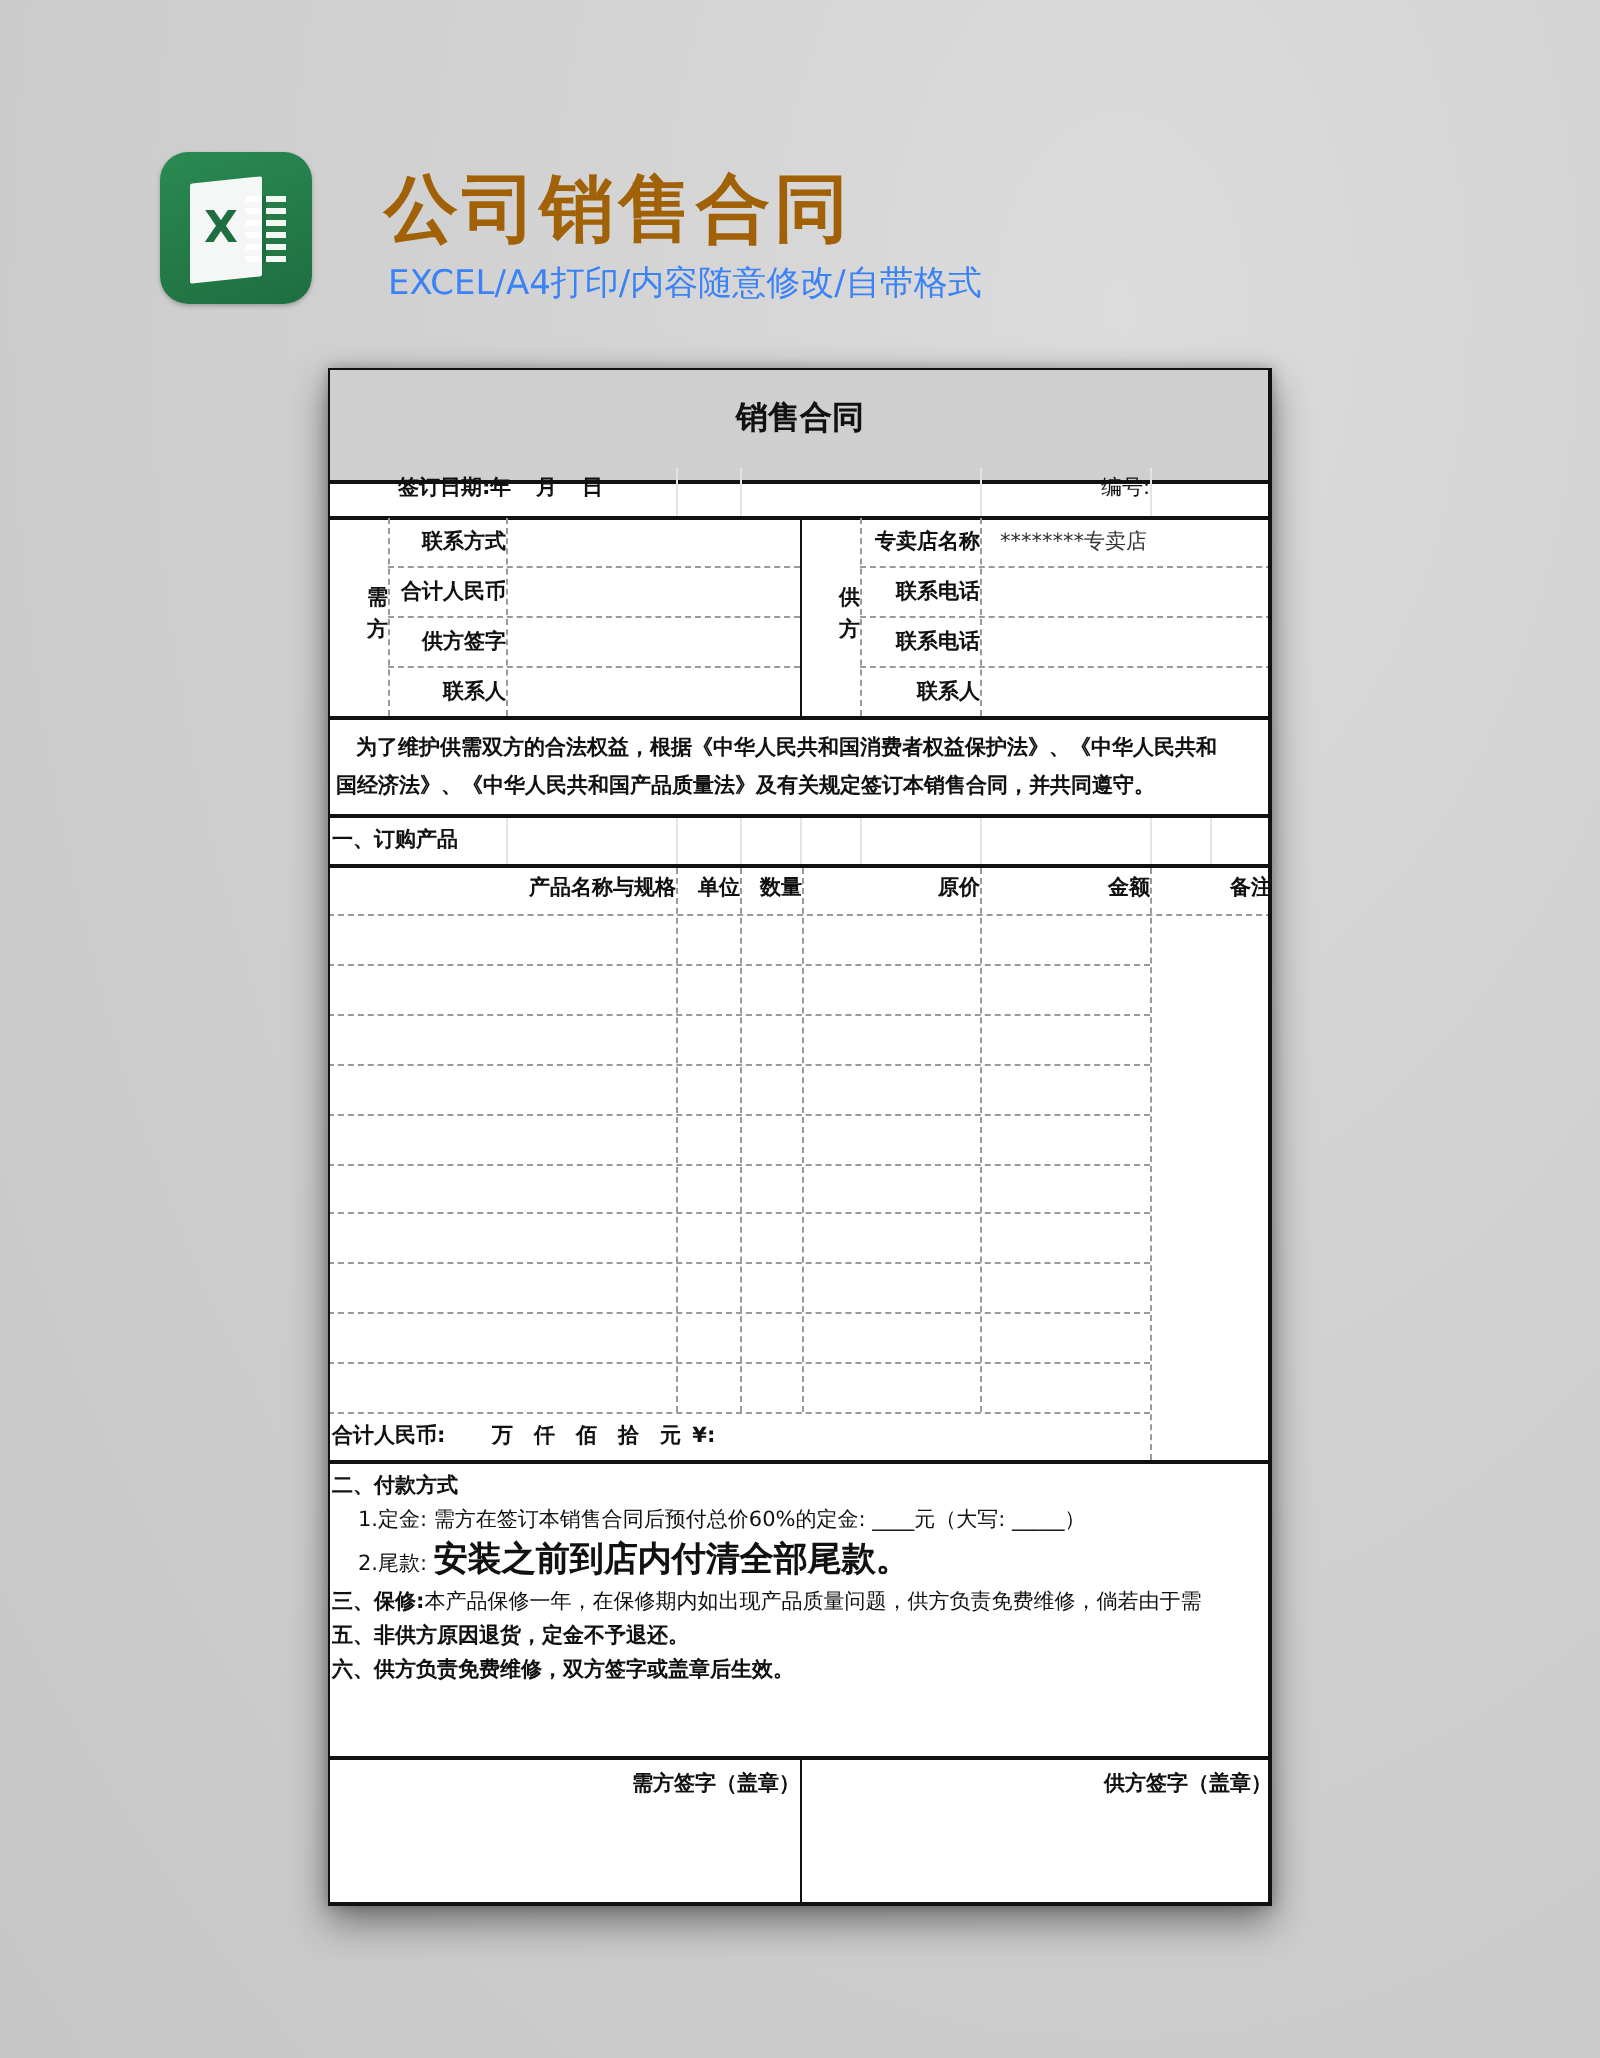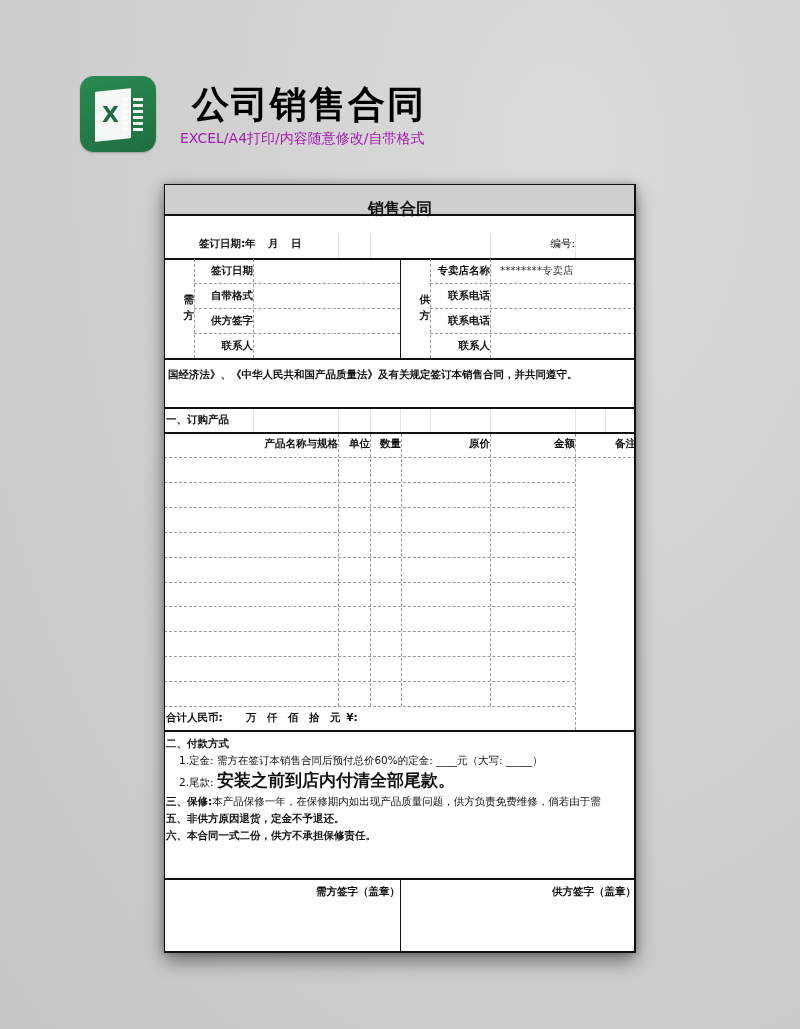--- a/index.html
+++ b/index.html
@@ -8,27 +8,27 @@
     font-family:"DejaVu Sans","Liberation Sans",sans-serif;}
   .brand{position:absolute;left:80px;top:76px;}
   .icon{position:absolute;left:0;top:0;width:76px;height:76px;border-radius:14px;
     background:linear-gradient(160deg,#2a8a52,#1e6e3f);box-shadow:0 1px 2px rgba(0,0,0,.25);}
   .icon .page{position:absolute;left:15px;top:14px;width:36px;height:50px;background:#f4f7f5;
     transform:skewY(-6deg);border-radius:1px;}
   .icon .x{position:absolute;left:22px;top:26px;font:bold 22px "DejaVu Sans",sans-serif;color:#1e6e3f;}
   .icon .grid{position:absolute;left:43px;top:22px;width:20px;height:34px;
     background:repeating-linear-gradient(#fff 0 3px,transparent 3px 6px);opacity:.95;}
   .icon .grid:after{content:"";position:absolute;left:8px;top:0;width:2px;height:34px;background:#1e6e3f;}
-  .title{position:absolute;left:112px;top:4px;font-size:37px;font-weight:bold;color:#000000;letter-spacing:2px;white-space:nowrap;}
-  .subtitle{position:absolute;left:100px;top:54px;font-size:14px;color:#a21caf;white-space:nowrap;}
+  .title{position:absolute;left:112px;top:4px;font-size:37px;font-weight:bold;color:#a16207;letter-spacing:2px;white-space:nowrap;}
+  .subtitle{position:absolute;left:114px;top:54px;font-size:17px;color:#3b82f6;white-space:nowrap;}
   .sheet{position:absolute;left:164px;top:184px;width:472px;height:769px;background:#fff;
     box-shadow:0 8px 18px rgba(0,0,0,.45), 0 0 6px rgba(0,0,0,.25);
     font-size:10.5px;color:#111;}
   .abs{position:absolute;box-sizing:border-box;}
-  .hdr{left:0;top:0;width:472px;height:32px;background:#d0cfcf;border-bottom:2px solid #111;
+  .hdr{left:0;top:0;width:472px;height:58px;background:#d0cfcf;border-bottom:2px solid #111;
     text-align:center;line-height:49px;font-size:16px;font-weight:bold;}
   .b{font-weight:bold;}
   .hl{position:absolute;height:0;border-top:1px solid #111;}
   .hl.thick{border-top-width:2px;}
   .hd{position:absolute;height:0;border-top:1px dashed #9a9a9a;}
   .vl{position:absolute;width:0;border-left:1px solid #111;}
   .vd{position:absolute;width:0;border-left:1px dashed #9a9a9a;}
   .vs{position:absolute;width:0;border-left:1px solid #e4e4e4;}
   .cell{position:absolute;box-sizing:border-box;white-space:nowrap;}
   .c{text-align:right;}
@@ -79,40 +79,41 @@
 
   <div class="cell b c" style="left:0;top:107px;width:30px;line-height:16px;">
     <div>需</div>
     <div>方</div>
   </div>
   <div class="cell b c" style="left:236px;top:107px;width:30px;line-height:16px;">
     <div>供</div>
     <div>方</div>
   </div>
 
-  <div class="cell b c" style="left:30px;top:80px;width:59px;">签订日期</div>
+  <div class="cell b c" style="left:30px;top:80px;width:59px;">联系方式</div>
   <div class="cell" style="left:90px;top:76px;width:146px;height:23px;"></div>
-  <div class="cell b c" style="left:30px;top:105px;width:59px;">自带格式</div>
+  <div class="cell b c" style="left:30px;top:105px;width:59px;">合计人民币</div>
   <div class="cell" style="left:90px;top:100px;width:146px;height:24px;"></div>
   <div class="cell b c" style="left:30px;top:130px;width:59px;">供方签字</div>
   <div class="cell" style="left:90px;top:125px;width:146px;height:24px;"></div>
   <div class="cell b c" style="left:30px;top:155px;width:59px;">联系人</div>
   <div class="cell" style="left:90px;top:150px;width:146px;height:24px;"></div>
 
   <div class="cell b c" style="left:266px;top:80px;width:60px;">专卖店名称</div>
   <div class="cell" style="left:336px;top:80px;width:134px;color:#333;">********专卖店</div>
   <div class="cell b c" style="left:266px;top:105px;width:60px;">联系电话</div>
   <div class="cell" style="left:327px;top:100px;width:143px;height:24px;"></div>
   <div class="cell b c" style="left:266px;top:130px;width:60px;">联系电话</div>
   <div class="cell" style="left:327px;top:125px;width:143px;height:24px;"></div>
   <div class="cell b c" style="left:266px;top:155px;width:60px;">联系人</div>
   <div class="cell" style="left:327px;top:150px;width:143px;height:24px;"></div>
   <div class="hl thick" style="left:0;top:174px;width:472px;"></div>
 
   <div class="para" style="top:181px;">
+    <div style="padding-left:10px;white-space:nowrap;">为了维护供需双方的合法权益，根据《中华人民共和国消费者权益保护法》、《中华人民共和</div>
     <div style="white-space:nowrap;">国经济法》、《中华人民共和国产品质量法》及有关规定签订本销售合同，并共同遵守。</div>
   </div>
   <div class="hl thick" style="left:0;top:223px;width:472px;"></div>
 
   <div class="cell b" style="left:2px;top:229px;">一、订购产品</div>
   <div class="vs" style="left:89px;top:225px;height:23px;"></div>
   <div class="vs" style="left:174px;top:225px;height:23px;"></div>
   <div class="vs" style="left:206px;top:225px;height:23px;"></div>
   <div class="vs" style="left:236px;top:225px;height:23px;"></div>
   <div class="vs" style="left:266px;top:225px;height:23px;"></div>
@@ -170,21 +171,21 @@
       <span>需方在签订本销售合同后预付总价60%的定金: ____元（大写: _____）</span>
     </div>
     <div style="padding-left:13px;line-height:22px;">
       <span>2.尾款:</span>
       <span class="big">安装之前到店内付清全部尾款。</span>
     </div>
     <div>
       <span class="b">三、保修:</span><span>本产品保修一年，在保修期内如出现产品质量问题，供方负责免费维修，倘若由于需</span>
     </div>
     <div class="b">五、非供方原因退货，定金不予退还。</div>
-    <div class="b">六、本合同一式二份，供方不承担保修责任。</div>
+    <div class="b">六、供方负责免费维修，双方签字或盖章后生效。</div>
   </div>
   <div class="hl thick" style="left:0;top:694px;width:472px;"></div>
 
   <div class="vl" style="left:236px;top:695px;height:74px;"></div>
   <div class="cell b c" style="left:0;top:701px;width:236px;height:66px;">
     <span>需方签字（盖章）</span>
   </div>
   <div class="cell b c" style="left:237px;top:701px;width:235px;height:66px;">
     <span>供方签字（盖章）</span>
   </div>

